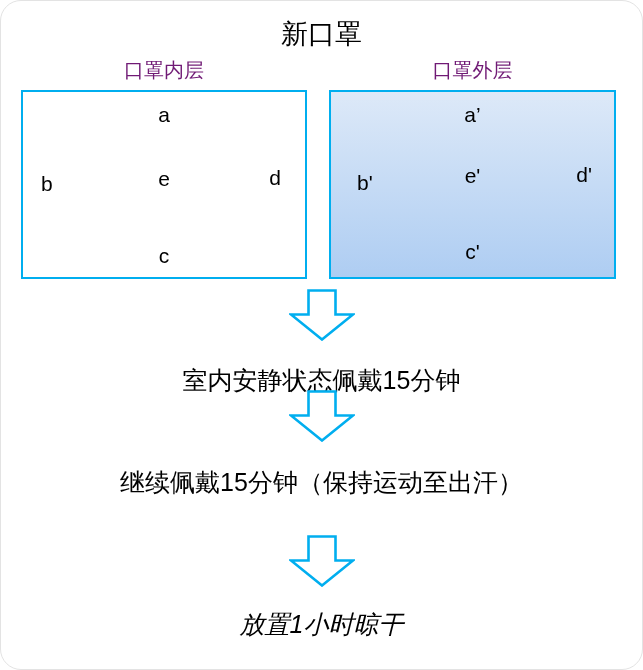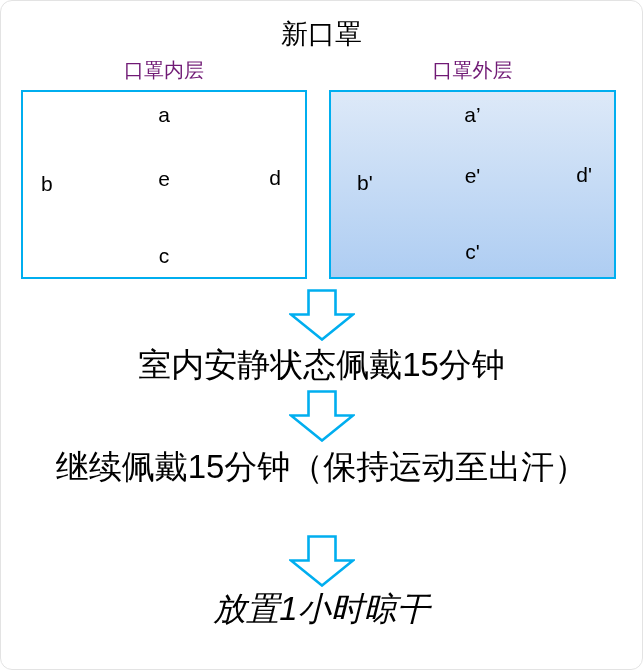--- a/index.html
+++ b/index.html
@@ -7,21 +7,21 @@
     --grad-top:#dde9f8;
     --grad-bottom:#aecdf2;
   }
   html,body{margin:0;padding:0;background:#ffffff;}
   body{font-family:"Liberation Sans","DejaVu Sans",sans-serif;color:#000;}
   .canvas{
     position:relative;
     width:641px;height:668px;
     background:#ffffff;
     border:1px solid #e3e3e3;
-    border-radius:12px;
+    border-radius:21px;
     overflow:hidden;
   }
   .diagram-title{
     position:absolute;left:0;top:17px;width:100%;
     text-align:center;font-size:27px;line-height:32px;color:#000;
   }
   .layer-label{
     position:absolute;top:57px;height:24px;
     text-align:center;font-size:20px;line-height:24px;color:#701a75;
   }
@@ -42,22 +42,23 @@
   .pt.center-x{left:0;width:100%;text-align:center;}
   .arrow{
     position:absolute;left:288px;width:66px;height:52px;
   }
   .arrow svg{display:block;width:100%;height:100%;}
   .arrow-1{top:288px;}
   .arrow-2{top:389px;}
   .arrow-3{top:534px;}
   .step-text{
     position:absolute;left:0;width:100%;
-    text-align:center;font-size:33px;line-height:31px;color:#000;
+    text-align:center;font-size:25px;line-height:31px;color:#000;
     white-space:nowrap;
+    margin-top:16px;
   }
   .step-1{top:348px;}
   .step-2{top:450px;}
   .step-3{top:499px;}
   .step-4{top:592px;font-style:italic;}
 </style>
 </head>
 <body>
 
 <div class="canvas">

